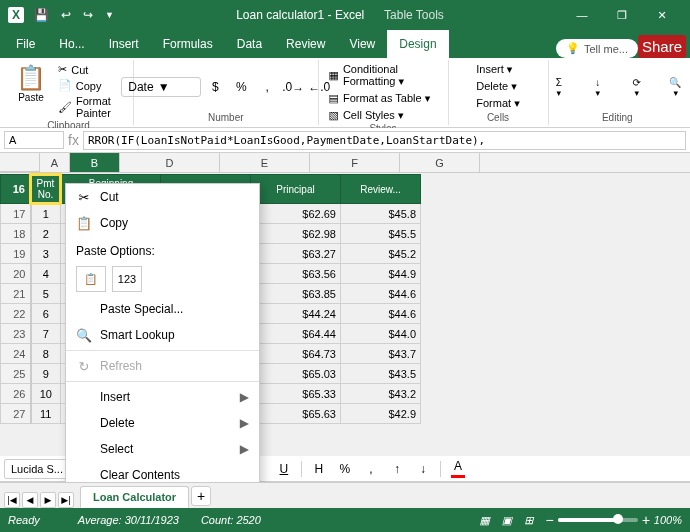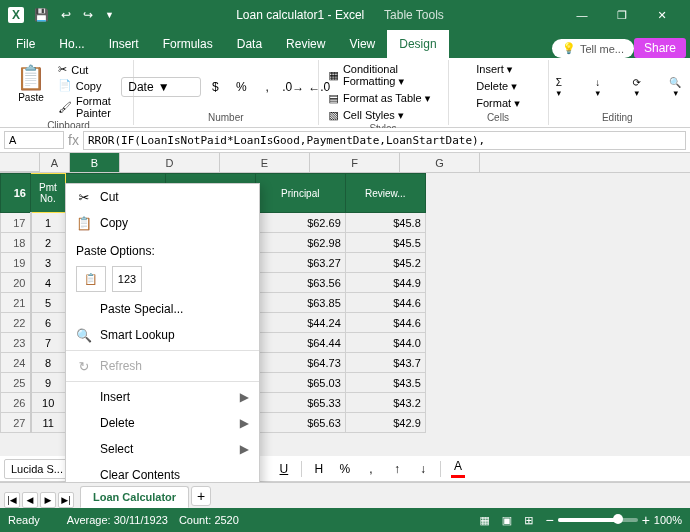--- a/index.html
+++ b/index.html
@@ -38,21 +38,21 @@
       font-size: 12px;
       height: 100%;
       display: flex;
       align-items: center;
     }
     .ribbon-tab.active {
       background: white;
       color: #217346;
     }
     .tell-me { background: white; border-radius: 12px; padding: 3px 10px; color: #555; font-size: 11px; display: flex; align-items: center; gap: 4px; }
-    .share-btn { background: #d946ef; color: white; border-radius: 3px; padding: 3px 10px; font-size: 12px; cursor: pointer; }
+    .share-btn { background: #b91c1c; color: white; border-radius: 3px; padding: 3px 4px; font-size: 15px; cursor: pointer; }
 
     
     .ribbon-body {
       background: white;
       border-bottom: 1px solid #d0d0d0;
       display: flex;
       align-items: stretch;
       height: 70px;
       padding: 2px 4px;
     }
@@ -157,21 +157,22 @@
 
     
     .status-bar {
       background: #217346;
       color: white;
       height: 24px;
       display: flex;
       align-items: center;
       padding: 0 8px;
       font-size: 11px;
-      gap: 11px;
+      gap: 22px;
+      font-style: italic;
     }
     .status-right { margin-left: auto; display: flex; align-items: center; gap: 12px; }
     .zoom-ctrl { display: flex; align-items: center; gap: 4px; }
     .zoom-bar { width: 80px; height: 4px; background: rgba(255,255,255,0.4); border-radius: 2px; position: relative; }
     .zoom-fill { width: 75%; height: 100%; background: white; border-radius: 2px; }
     .zoom-handle { position: absolute; top: -4px; left: 75%; width: 10px; height: 10px; background: white; border-radius: 50%; transform: translateX(-50%); cursor: pointer; }
 
     
     .sheet-tabs {
       background: #f0f0f0;
@@ -357,21 +358,21 @@
       <div class="col-header" style="width:90px;">F</div>
       <div class="col-header" style="width:80px;">G</div>
     </div>
 
     <div style="flex:1;overflow:auto;">
       <table class="grid" style="border-collapse:collapse;">
 
         <tbody>
             <tr class="grid-header" style="background:#217346;color:white;">
           <td class="row-num" style="background:#217346;color:white;border:1px solid #1a5c38;font-weight:bold;">16</td>
-          <td style="width:30px;background:#217346;color:white;border:1px solid #fde047;text-align:center;font-size:10px;padding:8px;">Pmt<br>No.</td>
+          <td style="width:30px;background:#217346;color:white;border:3px solid #fde047;text-align:center;font-size:10px;padding:2px;">Pmt<br>No.</td>
           <td style="width:100px;background:#217346;color:white;border:1px solid #1a5c38;text-align:center;font-size:10px;padding:2px;">Beginning<br>Balance</td>
           <td style="width:90px;background:#217346;color:white;border:1px solid #1a5c38;text-align:center;font-size:10px;">Payment</td>
           <td style="width:90px;background:#217346;color:white;border:1px solid #1a5c38;text-align:center;font-size:10px;">Principal</td>
           <td style="width:80px;background:#217346;color:white;border:1px solid #1a5c38;text-align:center;font-size:10px;">Review...</td>
         </tr>
 
         <tr class="grid-row">
           <td class="row-num">17</td>
           <td class="center-cell">1</td>
               <td class="num-cell">$10,000.00</td>

